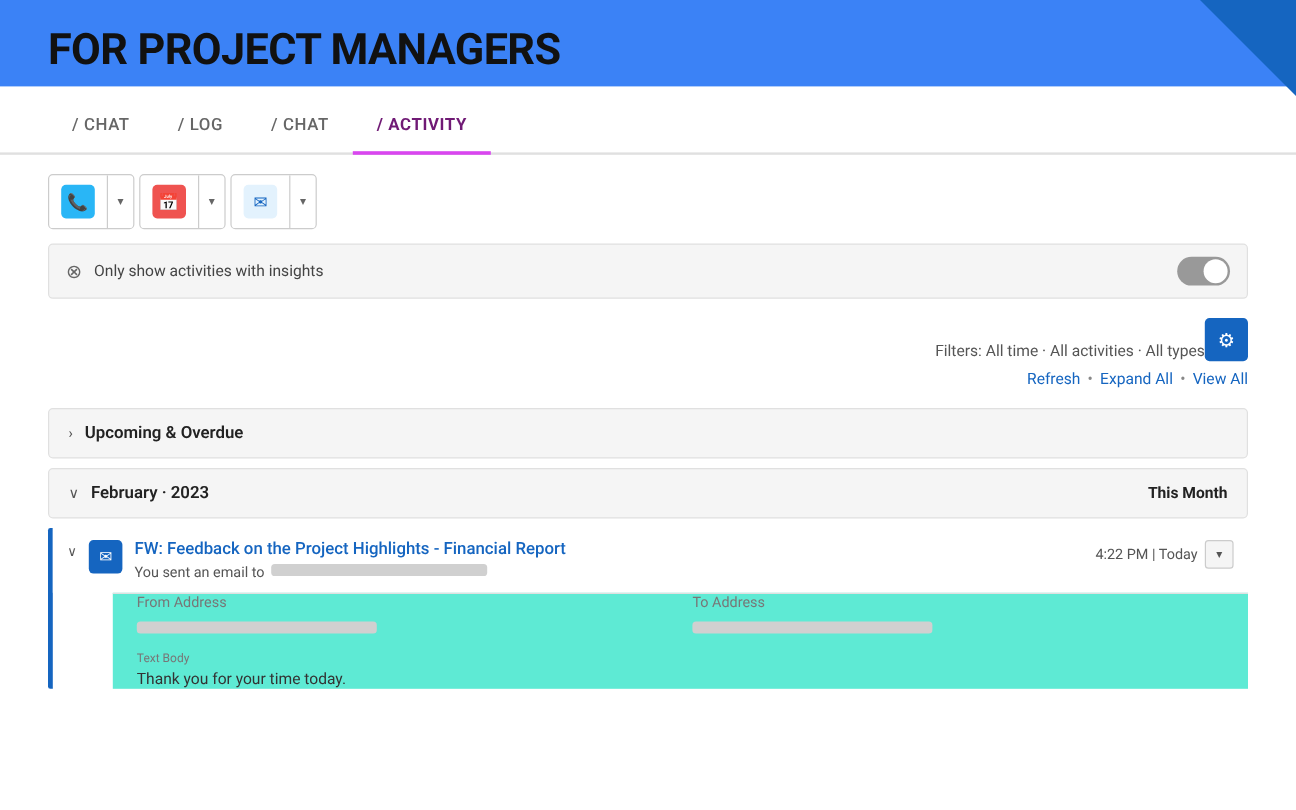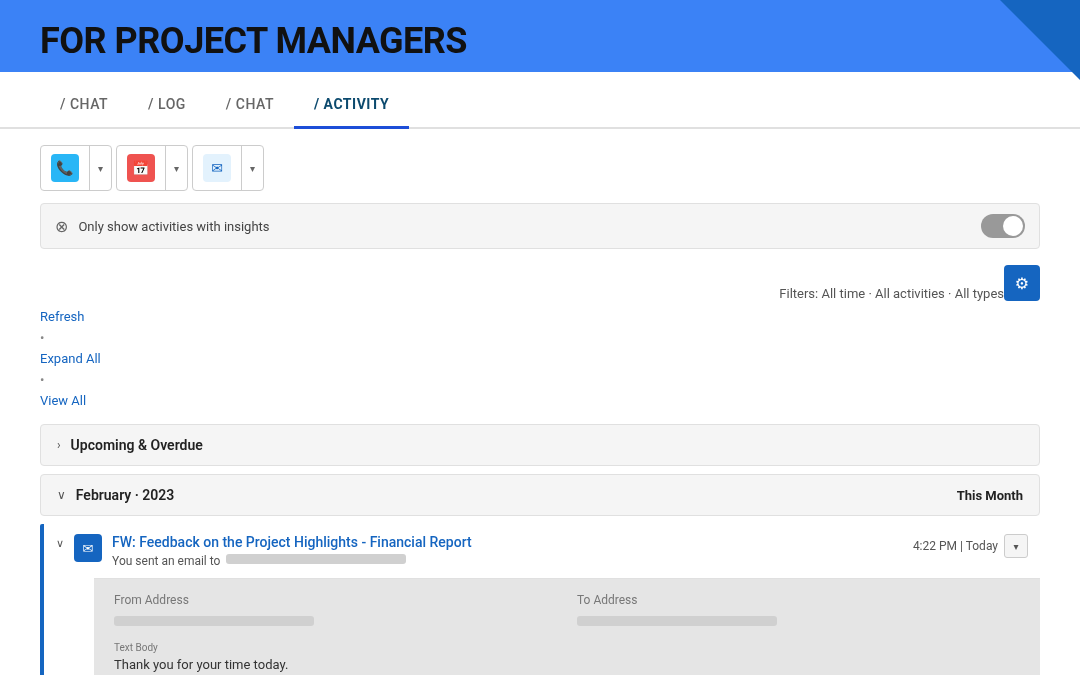--- a/index.html
+++ b/index.html
@@ -49,23 +49,23 @@
       padding: 14px 20px;
       font-size: 14px;
       font-weight: 500;
       color: #666;
       cursor: pointer;
       position: relative;
       text-decoration: none;
       letter-spacing: 0.5px;
     }
     .tab.active {
-      color: #0c4a6e;
+      color: #701a75;
       font-weight: 700;
-      border-bottom: 3px solid #1d4ed8;
+      border-bottom: 3px solid #d946ef;
       margin-bottom: -2px;
     }
 
     
     .content {
       padding: 16px 40px;
     }
 
     
     .filter-row {
@@ -193,25 +193,24 @@
       align-items: center;
       justify-content: center;
       color: white;
       font-size: 16px;
       cursor: pointer;
     }
 
     
     .action-links {
       display: flex;
-      justify-content: space-between;
+      justify-content: flex-end;
       gap: 6px;
       margin-bottom: 16px;
       font-size: 13px;
-      flex-direction: column;
     }
     .action-link {
       color: #1565C0;
       cursor: pointer;
       text-decoration: none;
     }
     .action-separator {
       color: #888;
     }
 
@@ -310,23 +309,23 @@
       border-radius: 3px;
       display: flex;
       align-items: center;
       justify-content: center;
       font-size: 10px;
       cursor: pointer;
     }
 
     
     .activity-detail {
-      background: #e5e5e5;
+      background: #5eead4;
       border-top: 1px solid #e0e0e0;
-      padding: 14px 20px;
+      padding: 0 20px;
       margin-left: 50px;
     }
     .detail-grid {
       display: grid;
       grid-template-columns: 1fr 1fr;
       gap: 12px 20px;
       margin-bottom: 12px;
     }
     .detail-field label {
       font-size: 12px;

